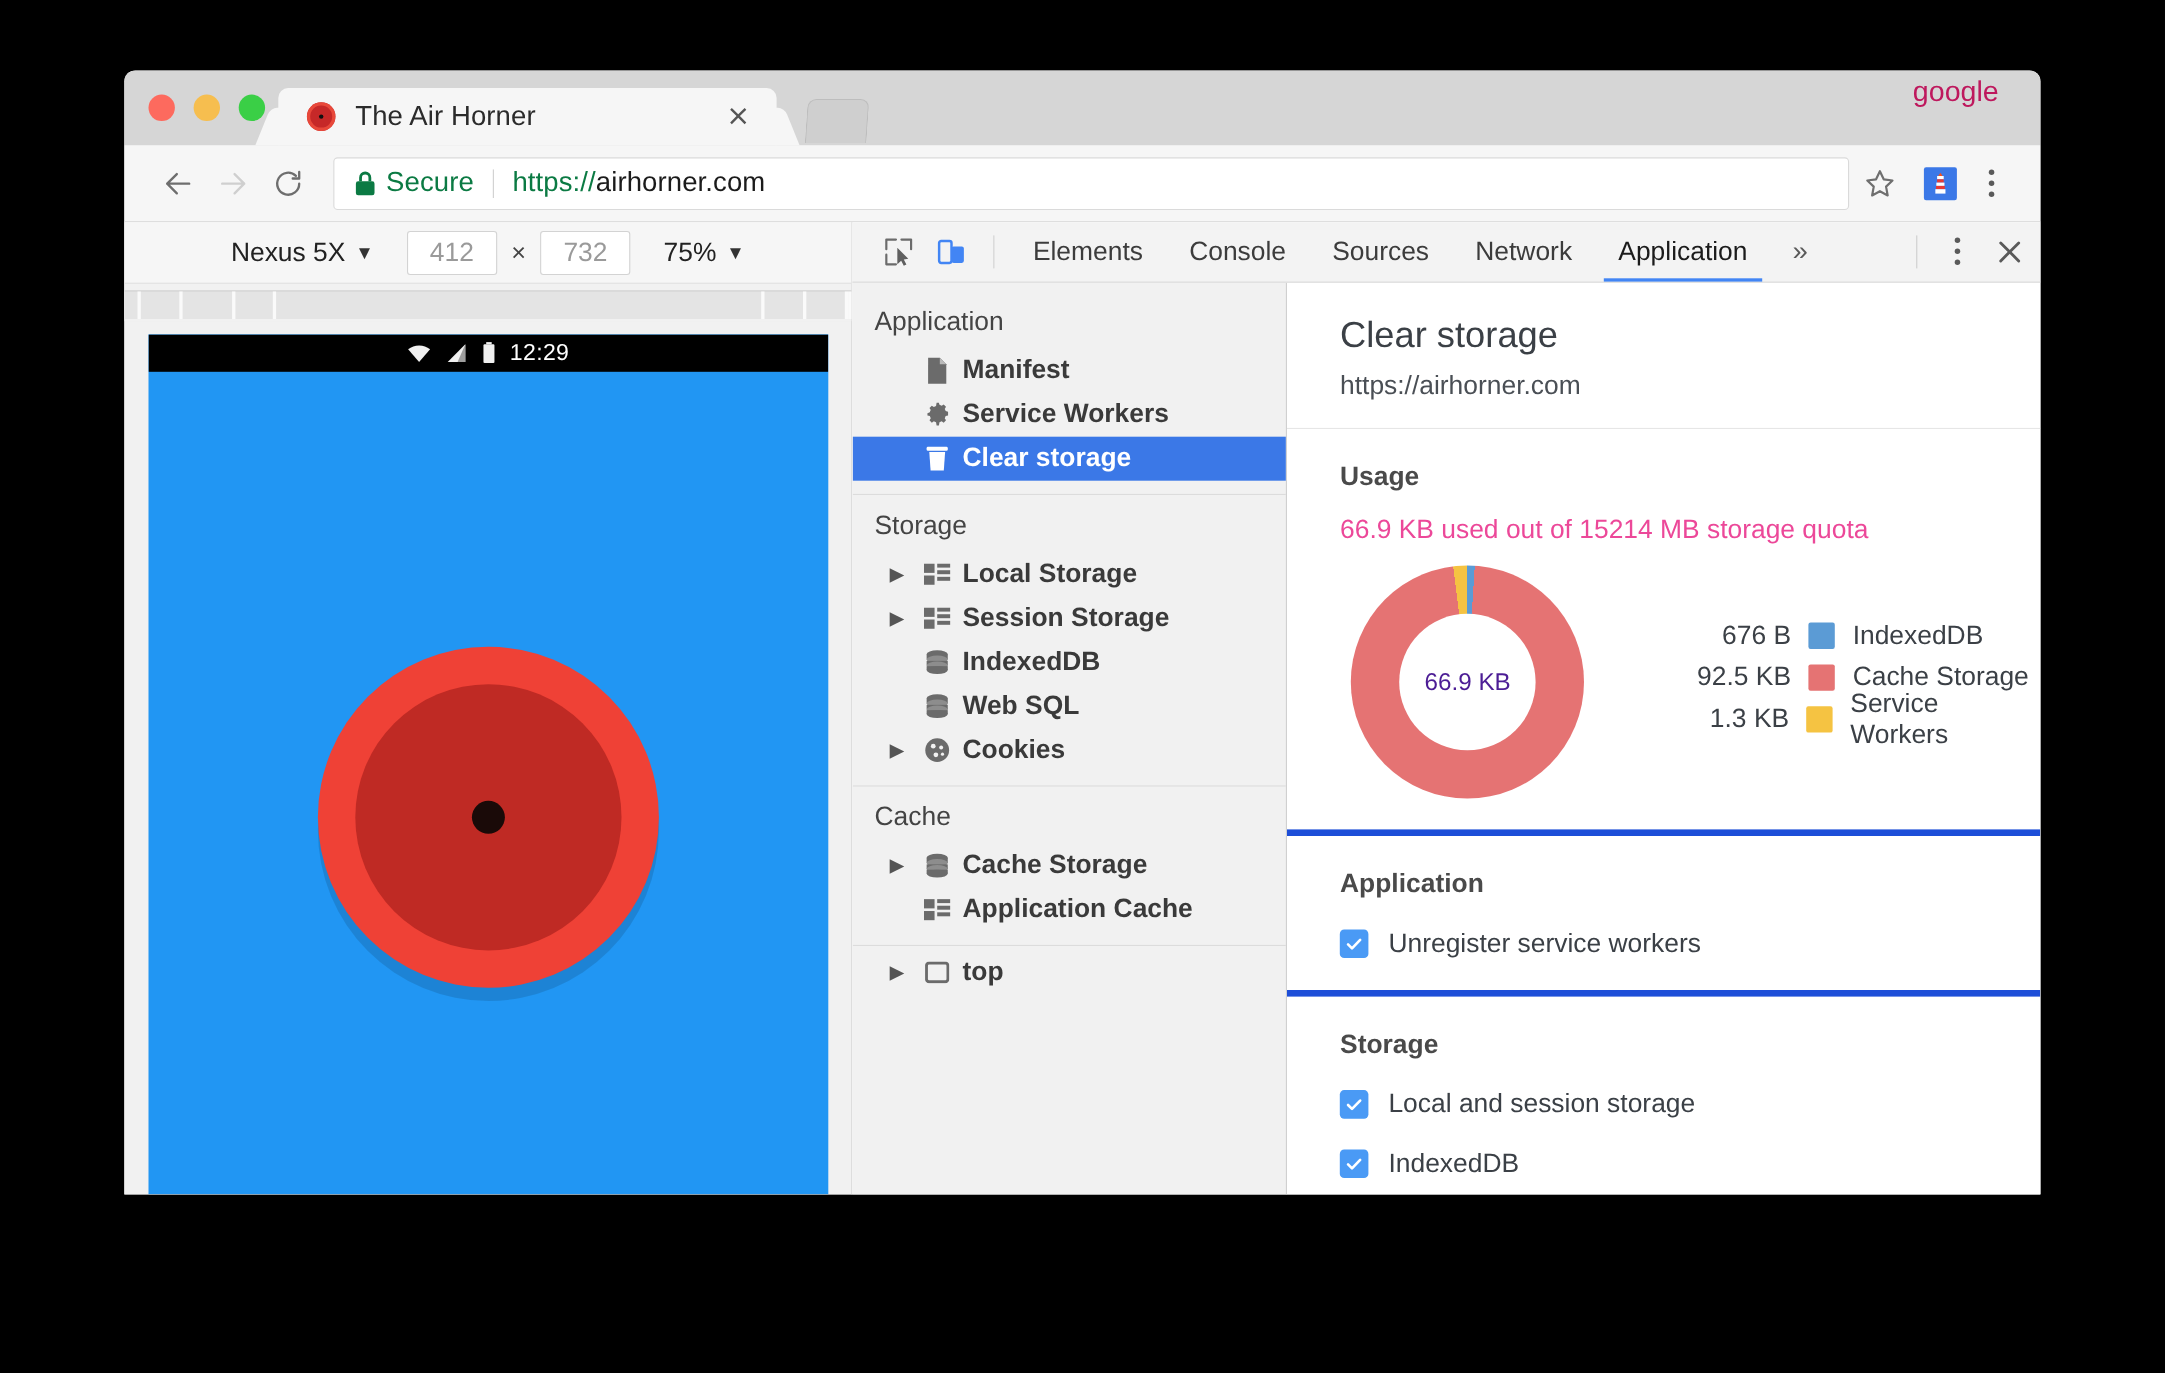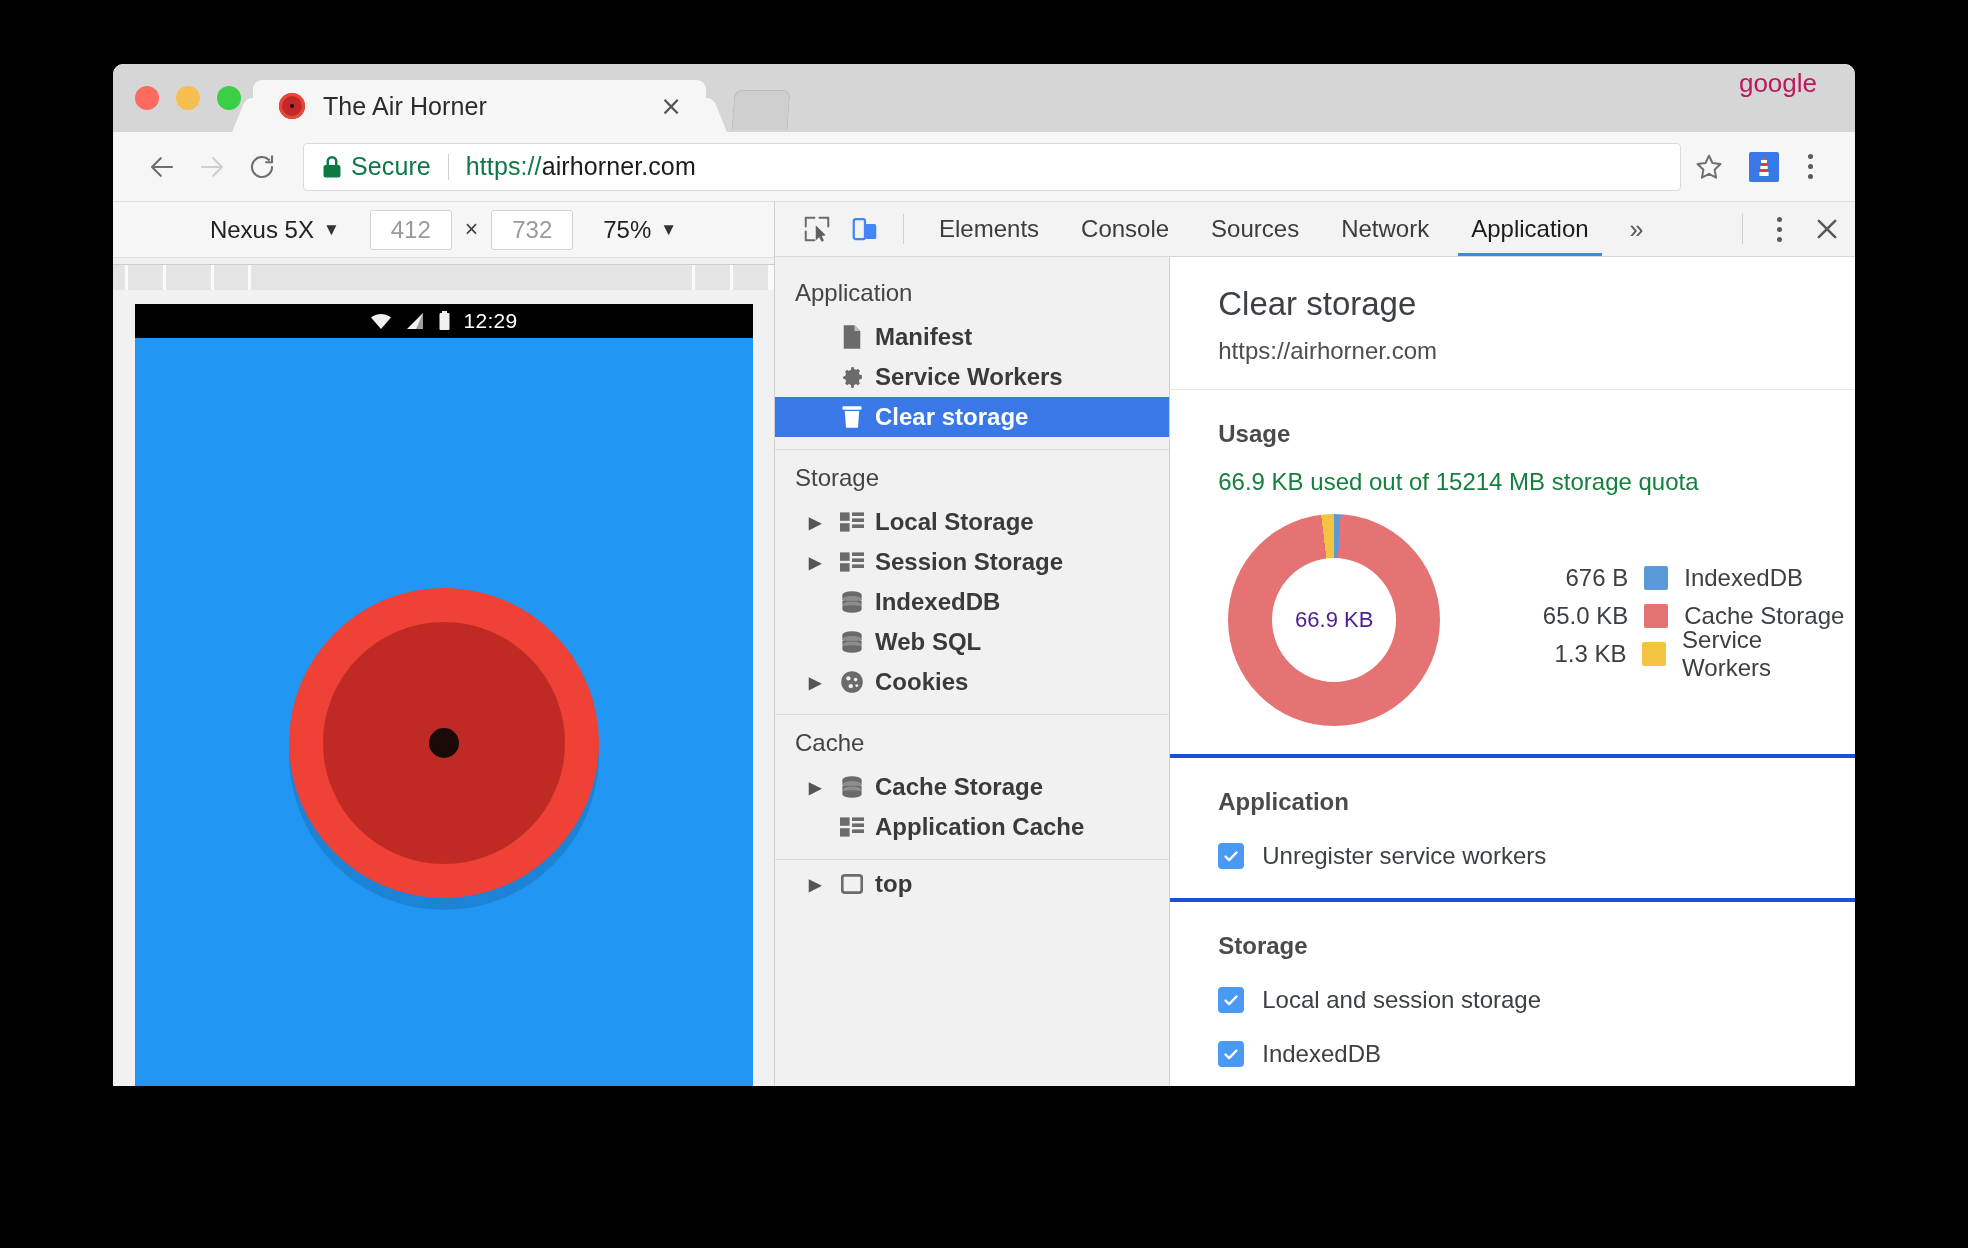--- a/index.html
+++ b/index.html
@@ -289,23 +289,23 @@
     margin-right: 6px;
   }
   .tree-divider { height: 1px; background: #dcdcdc; margin: 12px 0 4px; }
 
   
   .dt-main { flex: 1 1 auto; background: #fff; overflow: hidden; }
   .panel-head { padding: 28px 0 24px 48px; border-bottom: 1px solid #e6e6e6; }
   .panel-title { font-size: 33px; color: #3b4046; font-weight: normal; }
   .panel-sub { font-size: 24px; color: #4a4f55; margin-top: 14px; }
 
-  .section { padding: 30px 0 28px 48px; border-bottom: 4px solid #1d4ed8; }
+  .section { padding: 30px 0 28px 48px; border-bottom: 6px solid #1d4ed8; }
   .section-title { font-size: 24px; font-weight: bold; color: #4a4a4a; }
-  .usage-line { font-size: 24px; color: #15803d; margin-top: 20px; }
+  .usage-line { font-size: 24px; color: #ec4899; margin-top: 20px; }
 
   .chartrow { display: flex; align-items: center; margin-top: 18px; }
   .donutwrap { position: relative; width: 212px; height: 212px; margin-left: 10px;}
   .donut {
     width: 212px; height: 212px; border-radius: 50%;
   }
   .donut-hole {
     position: absolute; left: 50%; top: 50%;
     transform: translate(-50%,-50%);
     width: 124px; height: 124px; border-radius: 50%;
@@ -691,21 +691,21 @@
                   <div class="donut-hole">66.9 KB</div>
                 </div>
 
                 <div class="legend">
                   <div class="legend-row">
                     <span class="legend-val">676 B</span>
                     <span class="legend-swatch" id="sw0" style="background: rgb(91, 155, 213);"></span>
                     <span class="legend-label">IndexedDB</span>
                   </div>
                   <div class="legend-row">
-                    <span class="legend-val">65.0 KB</span>
+                    <span class="legend-val">92.5 KB</span>
                     <span class="legend-swatch" id="sw1" style="background: rgb(229, 115, 115);"></span>
                     <span class="legend-label">Cache Storage</span>
                   </div>
                   <div class="legend-row">
                     <span class="legend-val">1.3 KB</span>
                     <span class="legend-swatch" id="sw2" style="background: rgb(245, 195, 66);"></span>
                     <span class="legend-label">Service Workers</span>
                   </div>
                 </div>
               </div>

